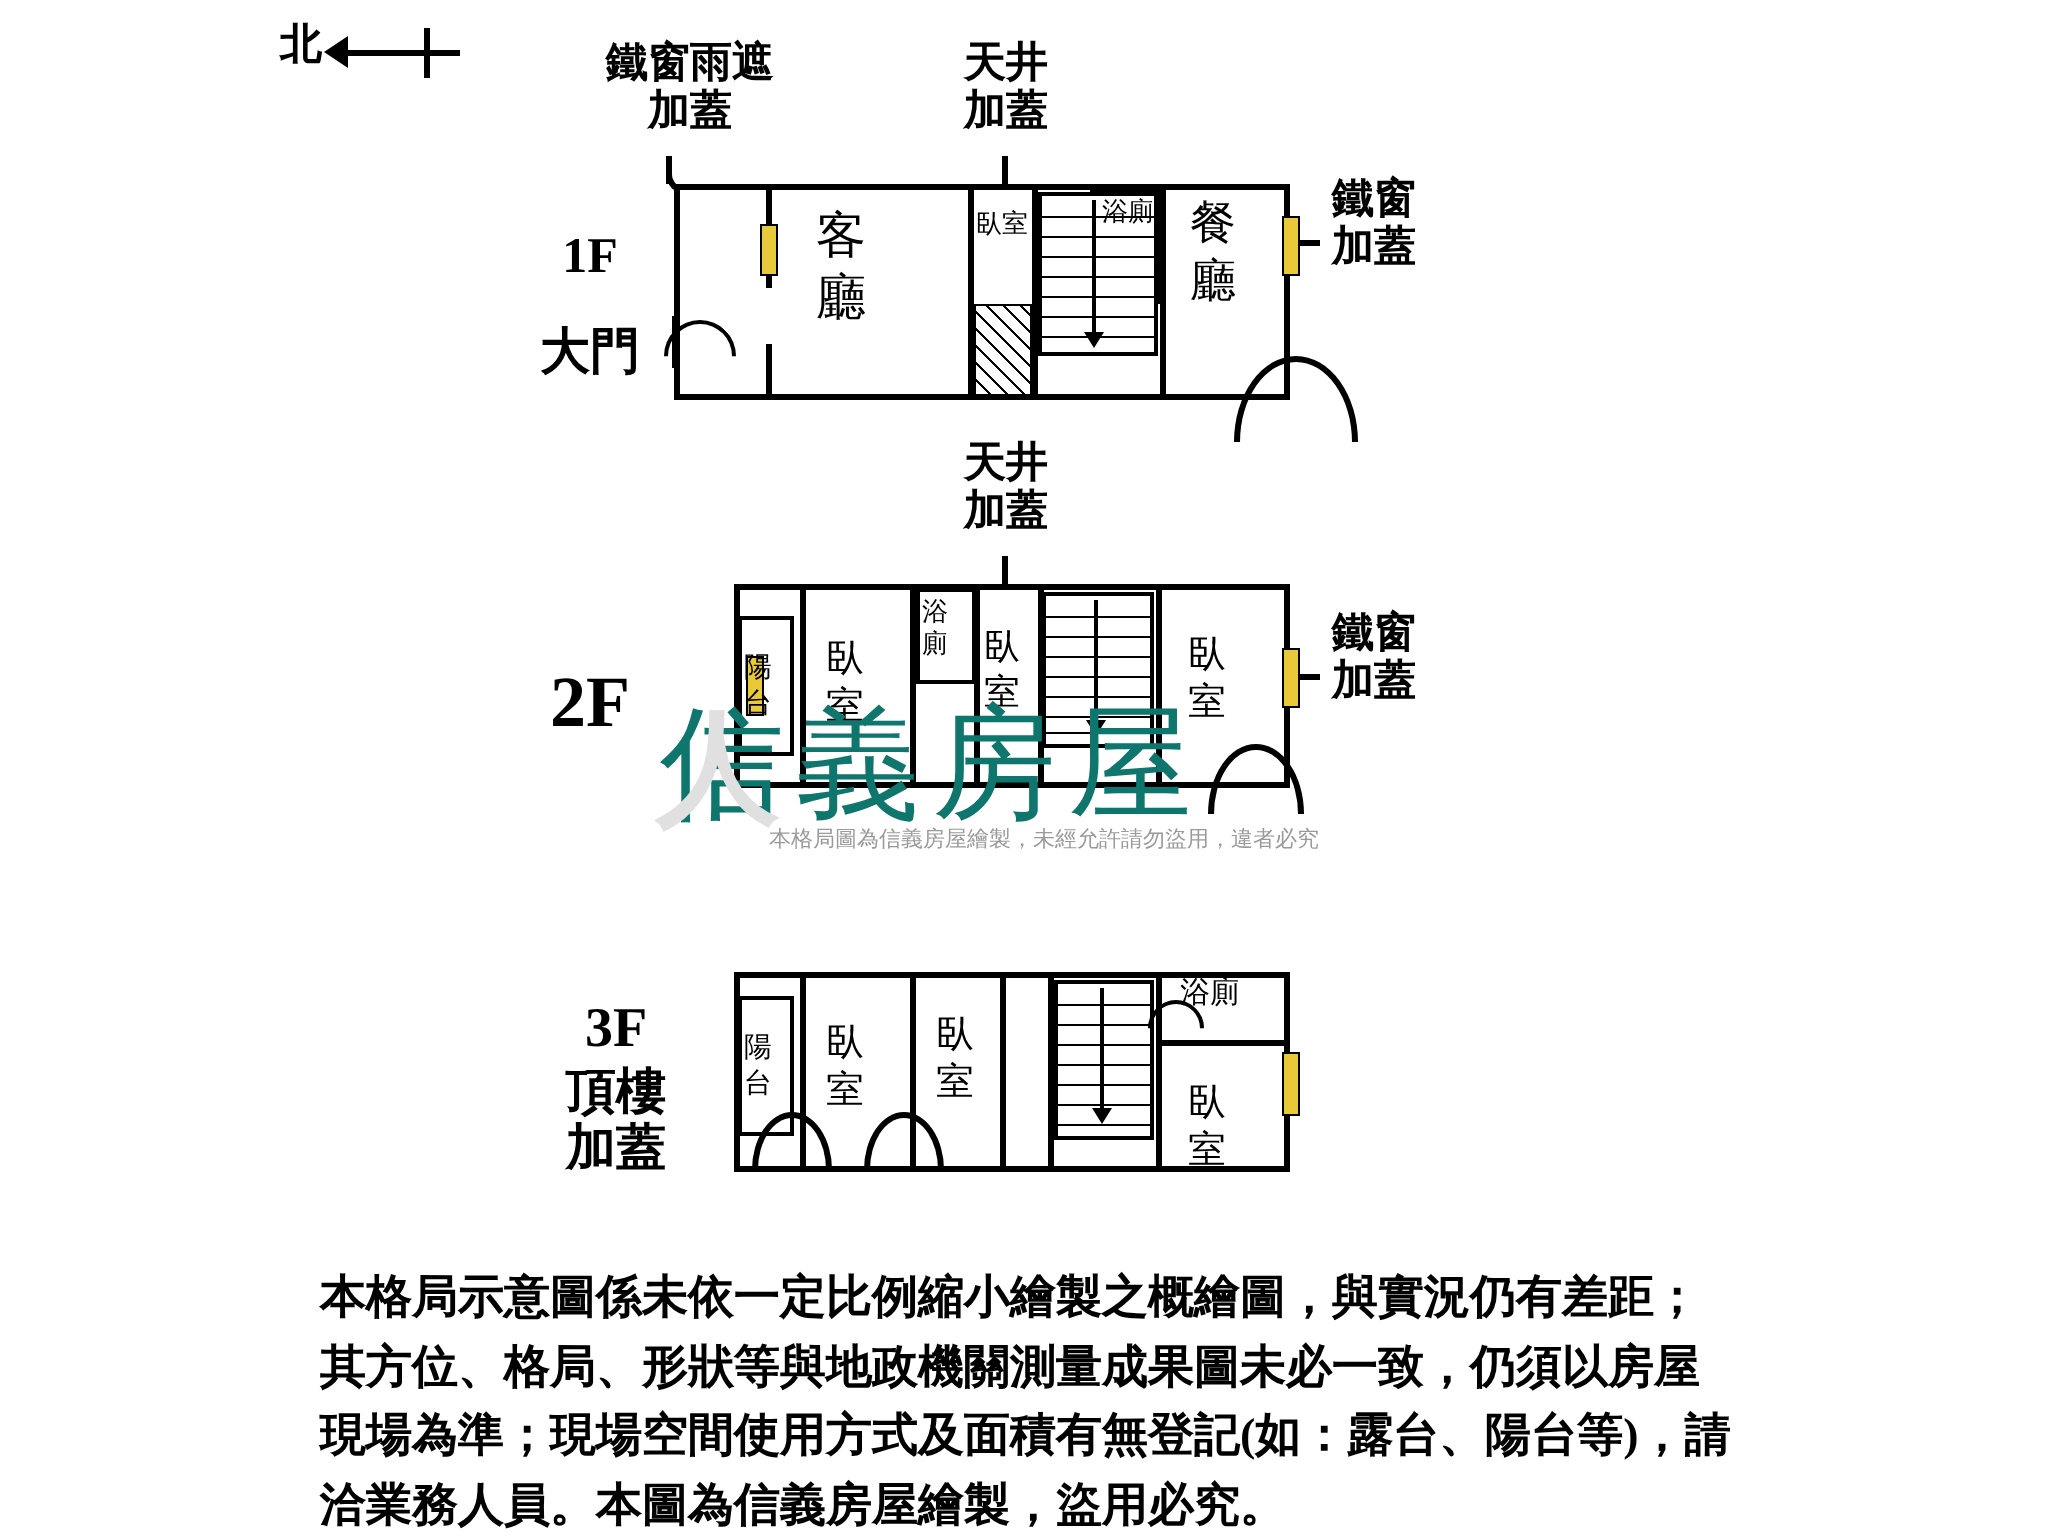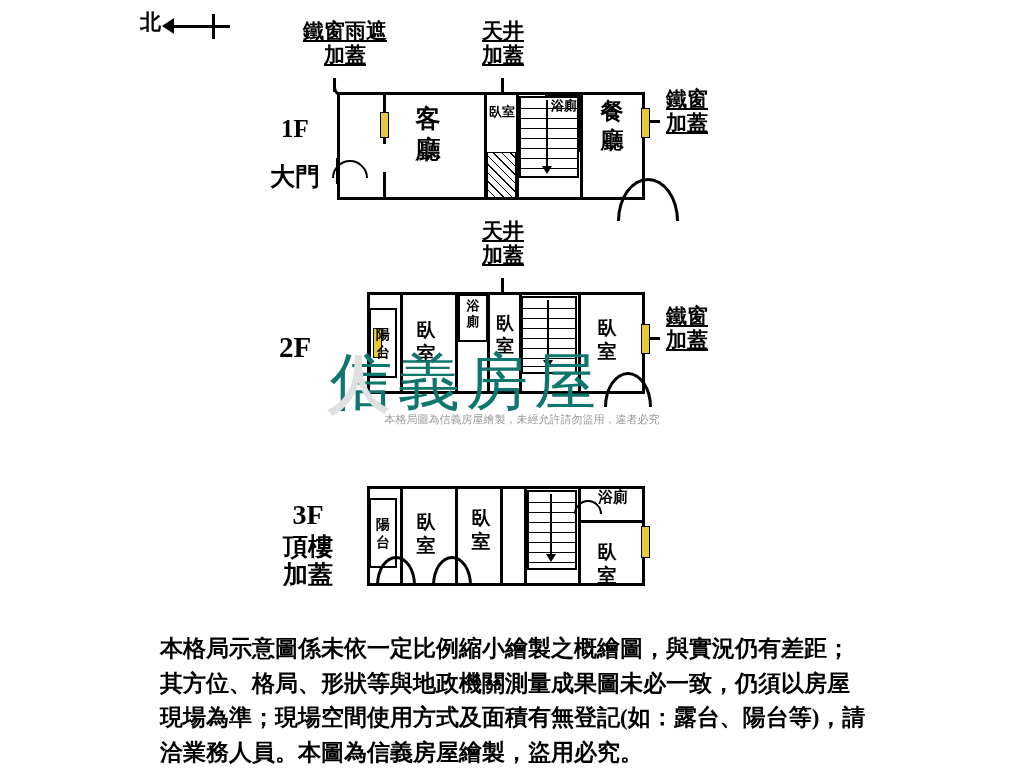--- a/index.html
+++ b/index.html
@@ -2,26 +2,26 @@
 <html><head>
 <meta charset="utf-8">
 <style>
   html,body{margin:0;padding:0;}
   body{
     width:1024px;height:768px;background:#ffffff;position:relative;
     font-family:"Liberation Serif","DejaVu Serif",serif;color:#000;
     overflow:hidden;
   }
   .abs{position:absolute;}
-  .lbl{font-weight:bold;line-height:1.12;text-align:center;white-space:pre-line;text-decoration:underline;}
+  .lbl{font-weight:bold;line-height:1.12;text-align:center;white-space:pre-line;}
   .floor-tag{font-weight:bold;text-align:center;line-height:1.1;}
   
   .plan{position:absolute;border:3px solid #000;background:#fff;box-sizing:border-box;}
   .wall{position:absolute;background:#000;}
-  .room{position:absolute;font-weight:bold;text-align:center;line-height:1.05;}
+  .room{position:absolute;font-weight:normal;line-height:1.05;}
   .thinbox{position:absolute;border:2px solid #000;box-sizing:border-box;background:#fff;}
   
   .win{position:absolute;background:#e8c93a;border:1px solid #000;box-sizing:border-box;}
   
   .ln{position:absolute;background:#000;}
   
   .stair{position:absolute;border:2px solid #000;box-sizing:border-box;background:#fff;}
   .stair i{position:absolute;left:0;right:0;height:1px;background:#000;}
   .hatch{position:absolute;
      background-image:repeating-linear-gradient(45deg,#000 0 1px,transparent 1px 6px);
@@ -106,21 +106,21 @@
 <div>
 
   <div class="lbl abs" style="left:460px;top:220px;width:86px;font-size:21px;">天井
 加蓋</div>
   <div class="ln" style="left:501px;top:278px;width:3px;height:18px;"></div>
 
   <div class="lbl abs" style="left:655px;top:305px;width:64px;font-size:21px;">鐵窗
 加蓋</div>
   <div class="ln" style="left:648px;top:337px;width:12px;height:3px;"></div>
 
-  <div class="floor-tag abs" style="left:265px;top:332px;width:60px;font-size:29px;">2F</div>
+  <div class="floor-tag abs" style="left:265px;top:332px;width:60px;font-size:36px;">2F</div>
 
   <div class="plan" style="left:367px;top:292px;width:278px;height:102px;"></div>
 
   <div class="thinbox" style="left:369px;top:308px;width:28px;height:70px;"></div>
   <div class="wall" style="left:400px;top:292px;width:3px;height:102px;"></div>
   <div class="wall" style="left:455px;top:292px;width:3px;height:102px;"></div>
   <div class="wall" style="left:487px;top:292px;width:3px;height:102px;"></div>
   <div class="wall" style="left:519px;top:292px;width:3px;height:102px;"></div>
   <div class="wall" style="left:578px;top:292px;width:3px;height:102px;"></div>
 

